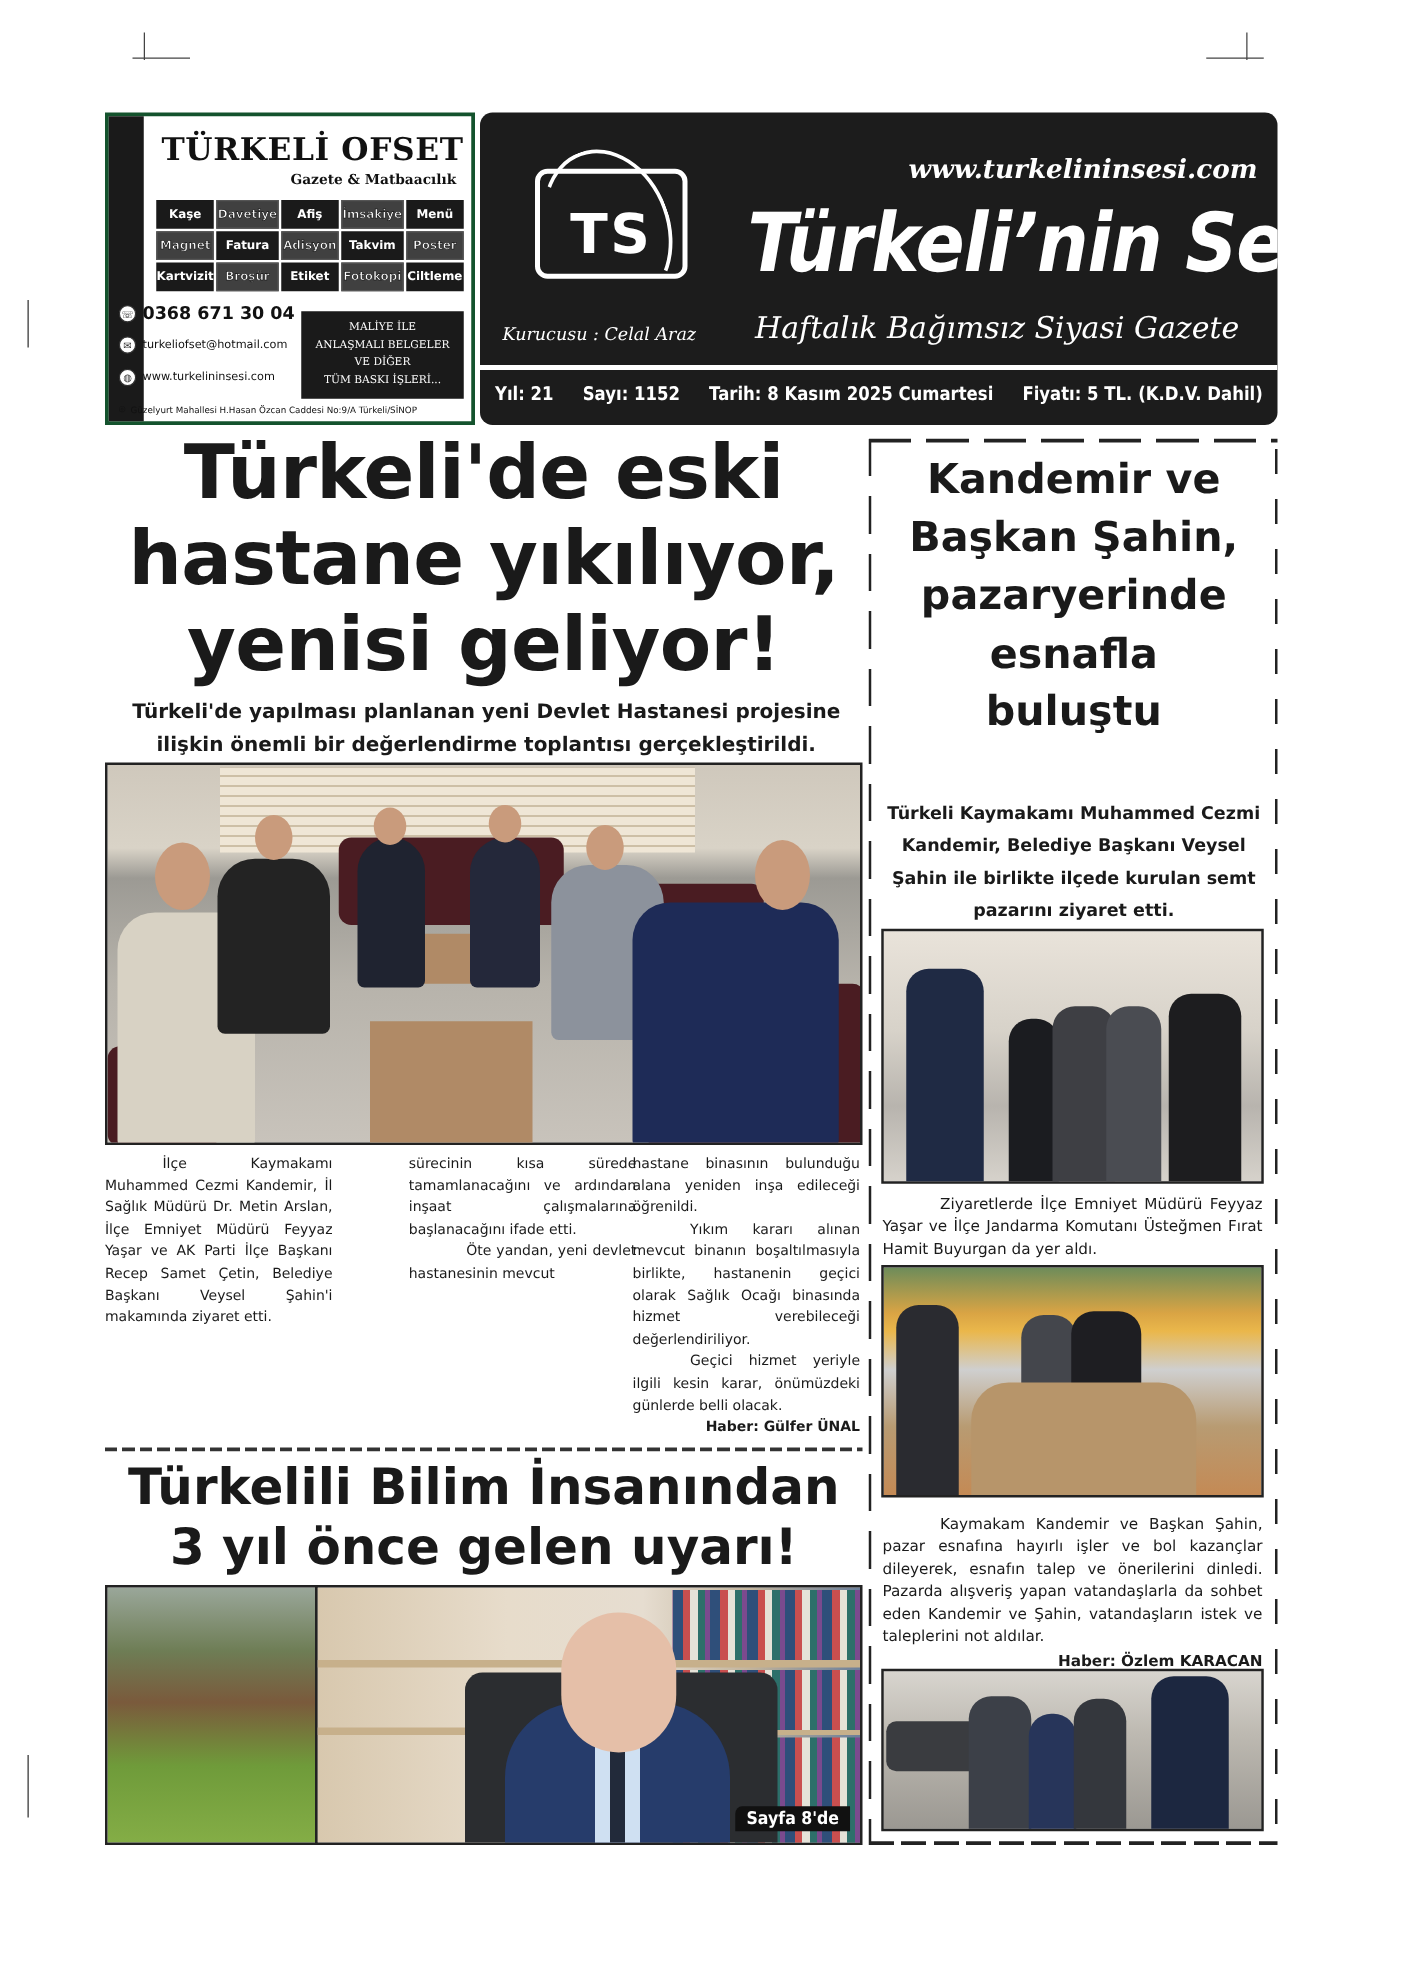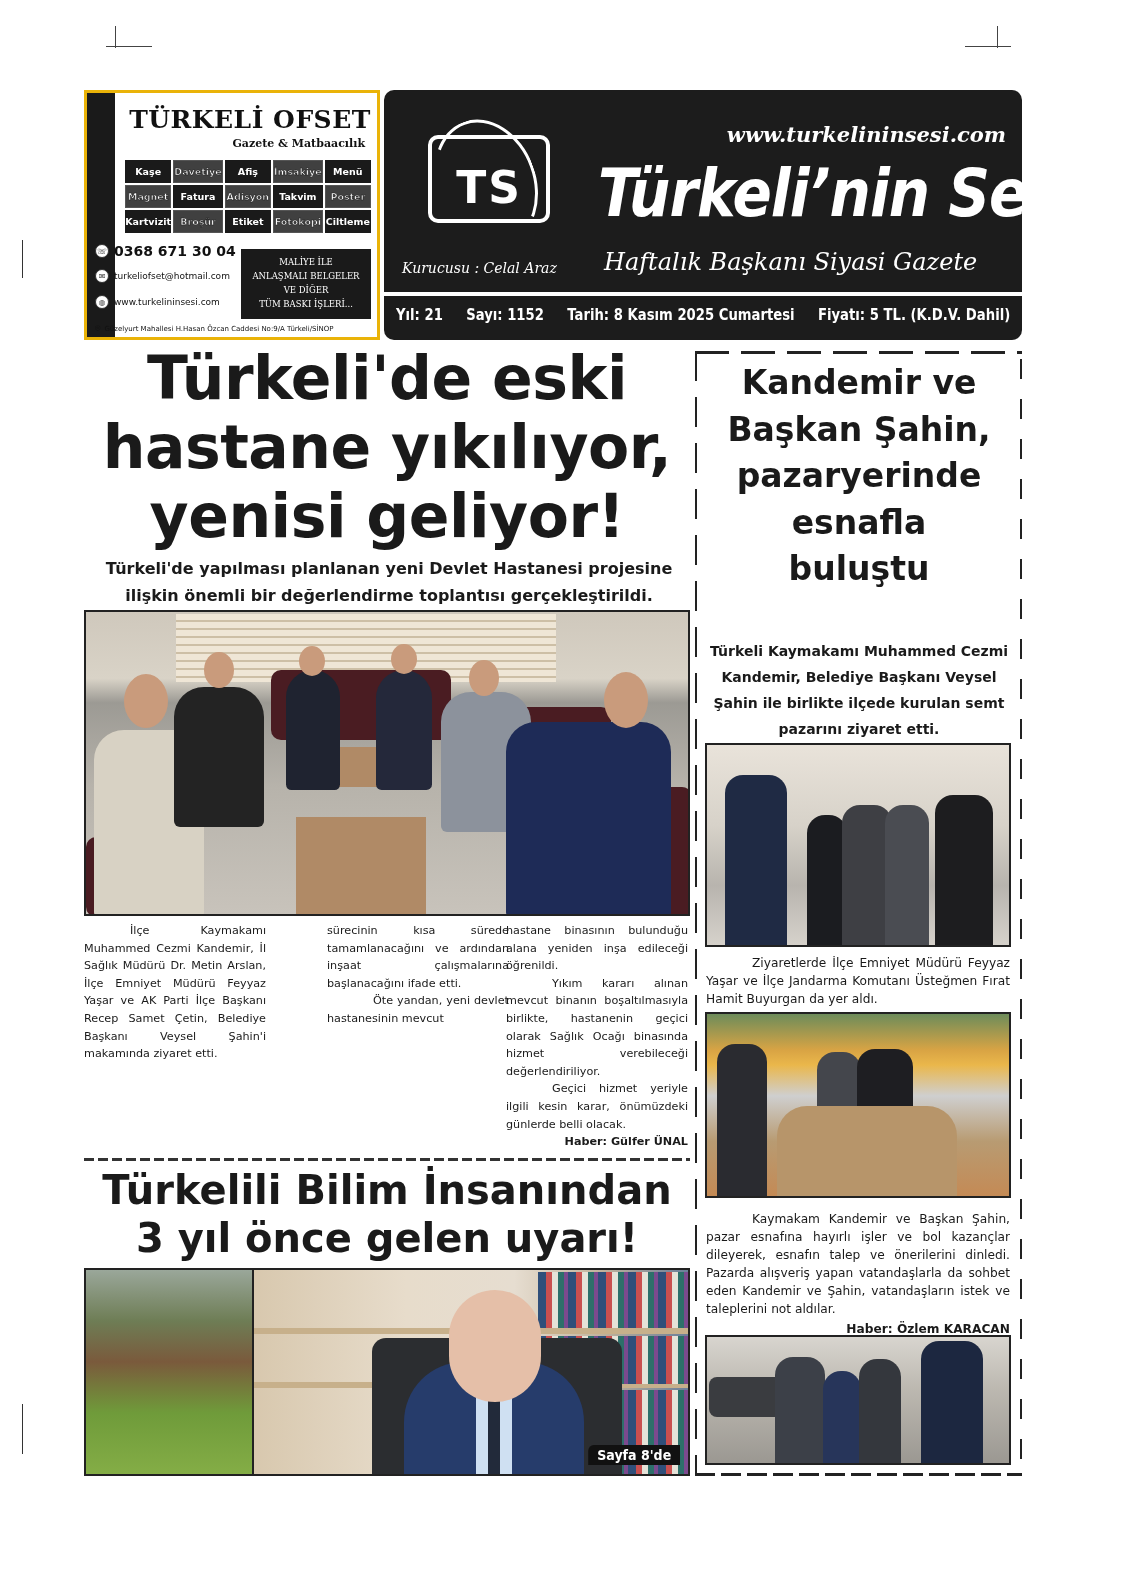--- a/index.html
+++ b/index.html
@@ -3,21 +3,21 @@
 <meta charset="utf-8">
 <style>
   * { box-sizing: border-box; margin: 0; padding: 0; }
   html, body { width: 1123px; height: 1587px; background: #ffffff; overflow: hidden; }
   body { position: relative; font-family: "DejaVu Sans", sans-serif; color: #1a1a1a; }
 
   .crop { position: absolute; background: #444; }
   .reg { position: absolute; background: #333; }
 
   
-  #ad { position: absolute; left: 84px; top: 90px; width: 296px; height: 250px; border: 3px solid #eab308; background: #fff; }
+  #ad { position: absolute; left: 84px; top: 90px; width: 296px; height: 250px; border: 3px solid #14532d; background: #fff; }
   #ad .stripe { position: absolute; left: 0; top: 0; width: 28px; height: 100%; background: #1a1a1a; }
   #ad .brand { position: absolute; left: 38px; top: 12px; width: 250px; text-align: center; font-family: "DejaVu Serif", serif; font-weight: 900; font-size: 25px; letter-spacing: 0.5px; color: #111; }
   #ad .sub { position: absolute; right: 12px; top: 44px; font-family: "DejaVu Serif", serif; font-weight: 700; font-size: 11px; color: #111; }
   #ad .grid { position: absolute; left: 38px; top: 67px; width: 246px; display: grid; grid-template-columns: repeat(5, 1fr); gap: 2px; }
   #ad .cell { height: 23px; display: flex; align-items: center; justify-content: center; font-size: 9.5px; font-weight: 700; }
   #ad .cell.dark { background: #1a1a1a; color: #fff; }
   #ad .cell.light { background: #404040; color: #fff; border: 1px solid #555; -webkit-text-stroke: 0.6px #222; }
   #ad .contact { position: absolute; left: 8px; font-size: 9px; color: #111; display: flex; align-items: center; gap: 5px; }
   #ad .contact .ic { width: 14px; height: 14px; border: 1.2px solid #333; border-radius: 50%; font-size: 8px; display: flex; align-items: center; justify-content: center; background: #fff; color: #333; }
   #ad .phone { font-size: 14px; font-weight: 700; }
@@ -141,21 +141,21 @@
 </div>
 
 <div id="mast">
   <div class="arc"></div>
   <div class="logo">
     <span>TS</span>
   </div>
   <div class="url">www.turkelininsesi.com</div>
   <div class="title">Türkeli’nin Sesi</div>
   <div class="founder">Kurucusu : Celal Araz</div>
-  <div class="slogan">Haftalık Başkanı Siyasi Gazete</div>
+  <div class="slogan">Haftalık Bağımsız Siyasi Gazete</div>
   <div class="sep"></div>
   <div class="meta">
     <span>Yıl: 21</span>
     <span>Sayı: 1152</span>
     <span>Tarih: 8 Kasım 2025 Cumartesi</span>
     <span>Fiyatı: 5 TL. (K.D.V. Dahil)</span>
   </div>
 </div>
 
 <div id="lead-head">

